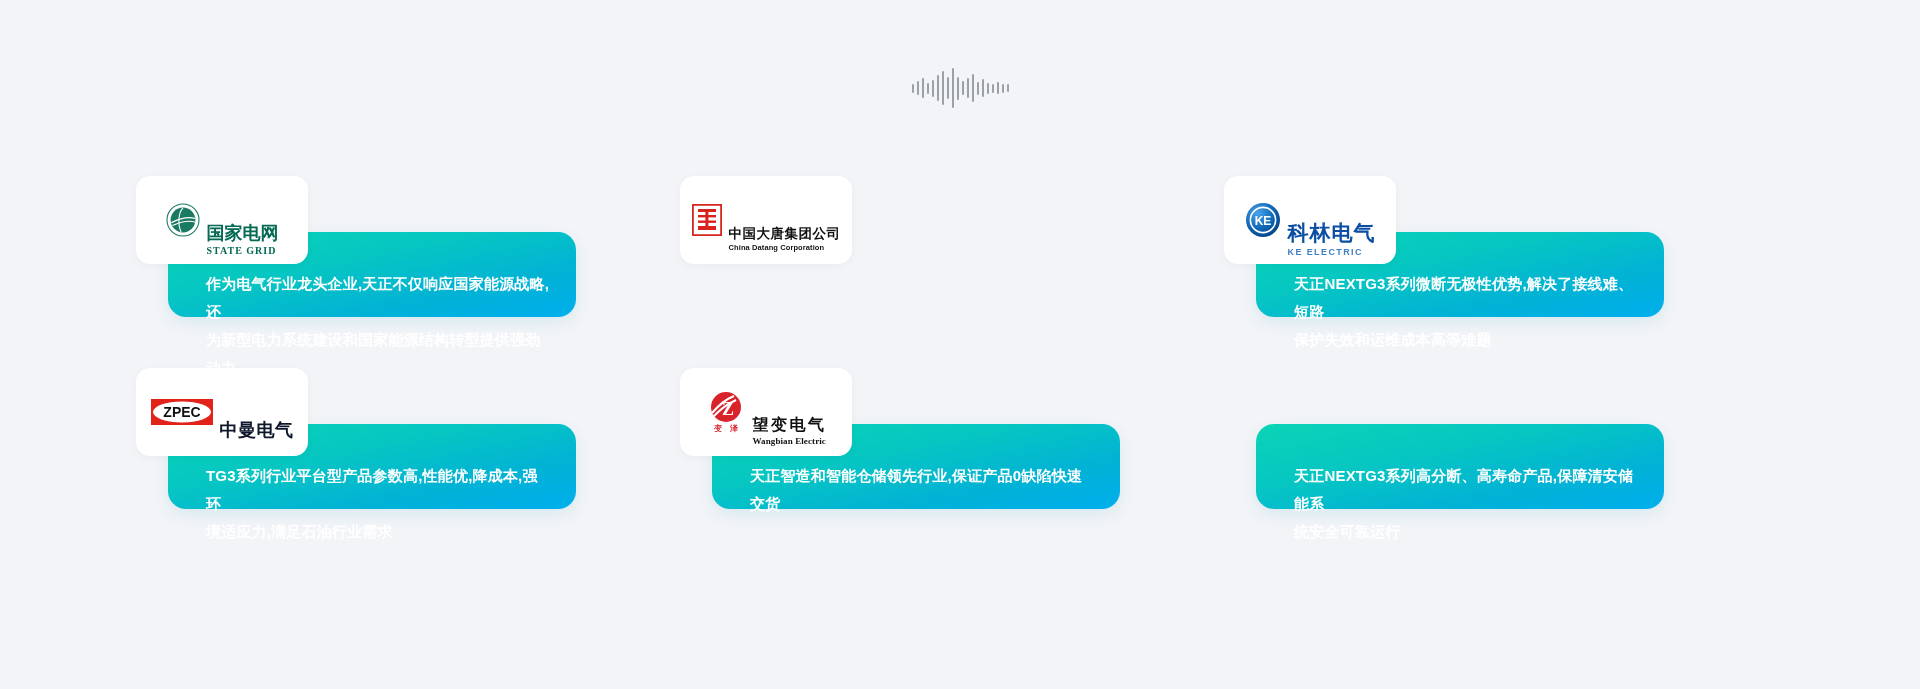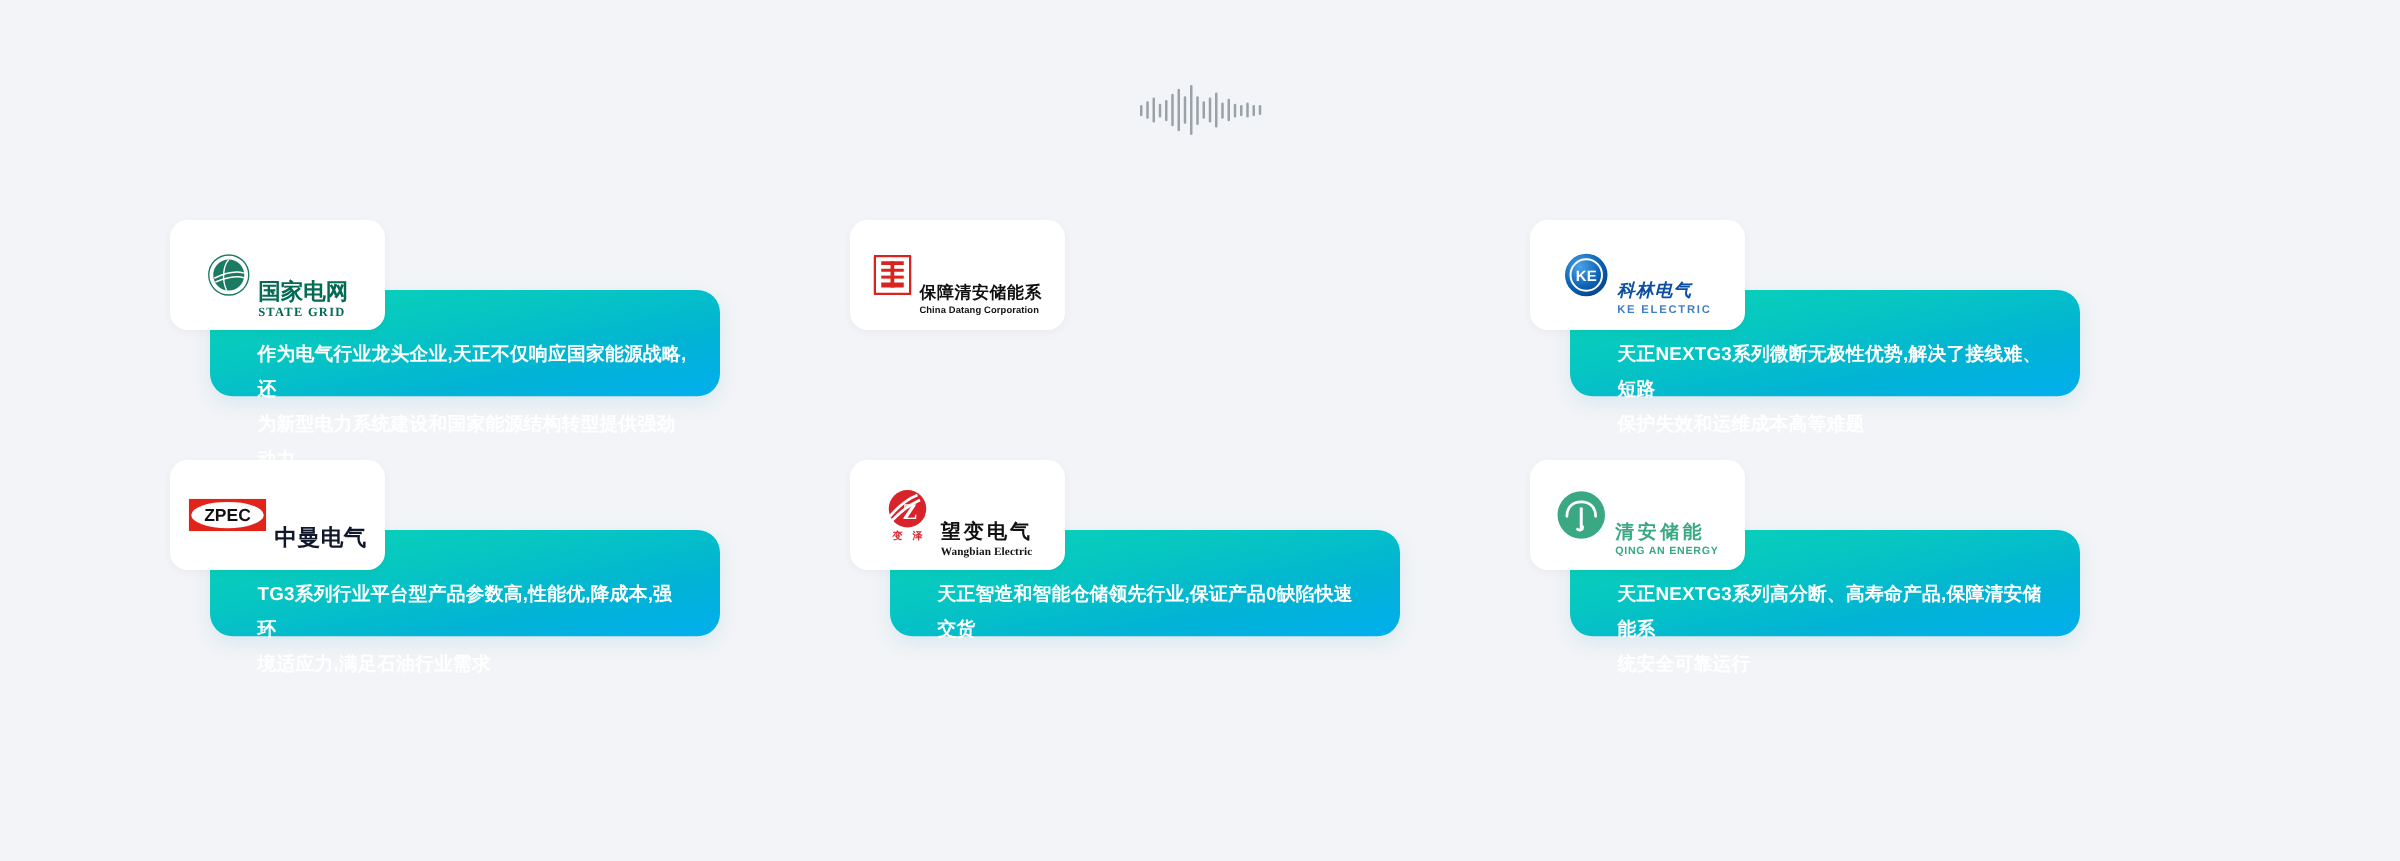--- a/index.html
+++ b/index.html
@@ -113,21 +113,21 @@
 
   
   .sg-cn { color: #046a54; font-size: 18px; font-weight: 700; font-family: "Liberation Sans", sans-serif; }
   .sg-en { color: #046a54; font-size: 10px; font-weight: 700; font-family: "Liberation Serif", serif; letter-spacing: 1px; }
 
   
   .dt-cn { color: #111; font-size: 13.5px; font-weight: 700; letter-spacing: 0.5px;}
   .dt-en { color: #111; font-size: 7.5px; font-weight: 700; letter-spacing: 0.1px;}
 
   
-  .ke-cn { color: #0b4ea2; font-size: 14px; font-weight: 700; letter-spacing: 1px; font-style: italic;}
+  .ke-cn { color: #0b4ea2; font-size: 21px; font-weight: 700; letter-spacing: 1px;}
   .ke-en { color: #3f7fc4; font-size: 9px; font-weight: 700; letter-spacing: 1.4px;}
 
   
   .zp-cn { color: #0f172a; font-size: 18px; font-weight: 700; letter-spacing: 0.5px;}
 
   
   .wb-cn { color: #111; font-size: 16px; font-weight: 700; letter-spacing: 2.5px; font-family: "Liberation Serif", serif;}
   .wb-en { color: #111; font-size: 9px; font-weight: 700; font-family: "Liberation Serif", serif; letter-spacing: 0.1px;}
 
   
@@ -197,21 +197,21 @@
             <svg width="30" height="32" viewBox="0 0 30 32">
               <rect x="0.6" y="0.6" width="28.8" height="30.8" rx="1.5" fill="none" stroke="#d9231f" stroke-width="2.4"></rect>
               <rect x="6" y="5" width="18" height="3" fill="#d9231f"></rect>
               <rect x="6" y="11" width="18" height="2.4" fill="#d9231f"></rect>
               <rect x="6" y="16.5" width="18" height="2.4" fill="#d9231f"></rect>
               <rect x="6" y="22" width="18" height="4" fill="#d9231f"></rect>
               <rect x="13.4" y="5" width="3" height="21" fill="#d9231f"></rect>
             </svg>
           </span>
           <span class="logo-txt">
-            <span class="dt-cn">保障清安储能系</span>
+            <span class="dt-cn">中国大唐集团公司</span>
             <span class="dt-en">China Datang Corporation</span>
           </span>
         </div>
       </div>
     </div>
 
     <div class="card">
       <div class="card-body">
         <div class="card-text">天正NEXTG3系列微断无极性优势,解决了接线难、短路
 保护失效和运维成本高等难题</div>
@@ -283,32 +283,16 @@
           </span>
         </div>
       </div>
     </div>
 
     <div class="card">
       <div class="card-body">
         <div class="card-text">天正NEXTG3系列高分断、高寿命产品,保障清安储能系
 统安全可靠运行</div>
       </div>
-      <div class="plaque">
-        <div class="plaque-inner">
-          <span class="mark">
-            <svg width="40" height="40" viewBox="0 0 40 40">
-              <circle cx="20" cy="20" r="19" fill="#3aa882"></circle>
-              <path d="M8.5 21 C8.5 13.5 13.5 9.5 20 9.5 C26.5 9.5 31.5 13.5 31.5 21" fill="none" stroke="#ffffff" stroke-width="2.2" stroke-linecap="round"></path>
-              <rect x="18.8" y="14" width="2.4" height="17" fill="#ffffff"></rect>
-              <path d="M21.2 29.5 C21.2 32 19 32.6 17 31.4" fill="none" stroke="#ffffff" stroke-width="2.2" stroke-linecap="round"></path>
-            </svg>
-          </span>
-          <span class="logo-txt">
-            <span class="qa-cn">清安储能</span>
-            <span class="qa-en">QING AN ENERGY</span>
-          </span>
-        </div>
-      </div>
     </div>
 
   </div>
 </div>
 
 </body></html>

